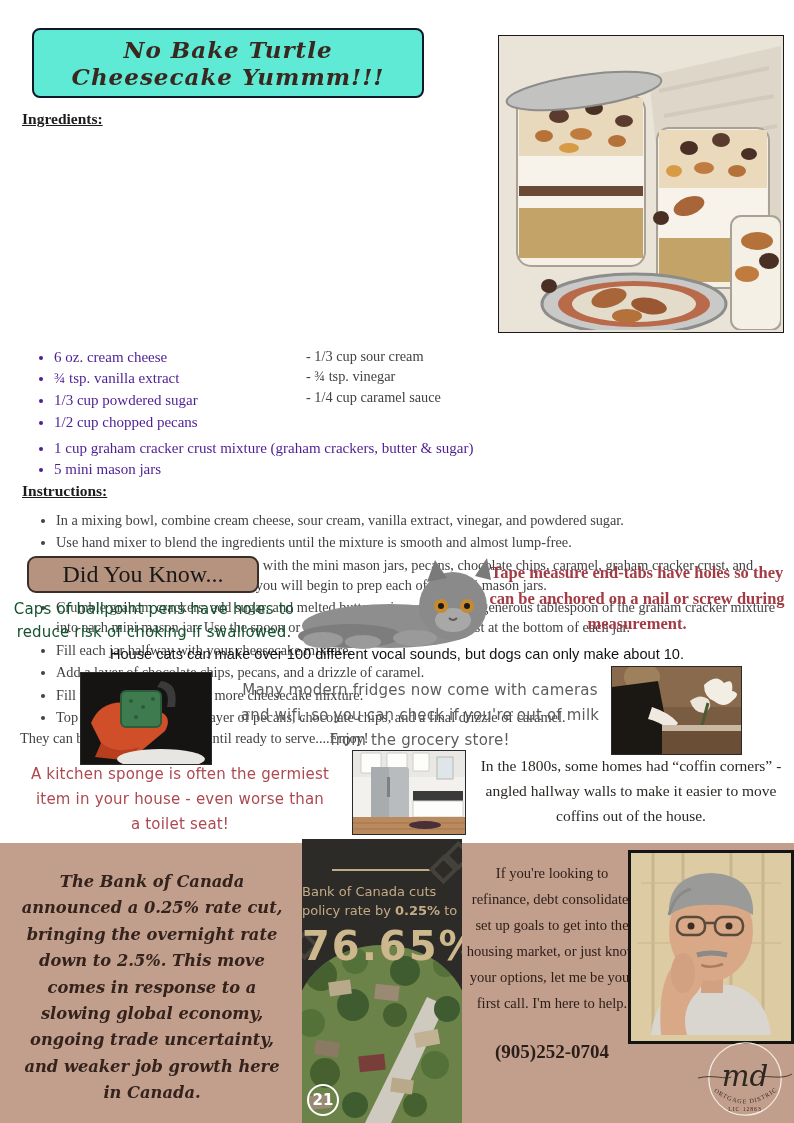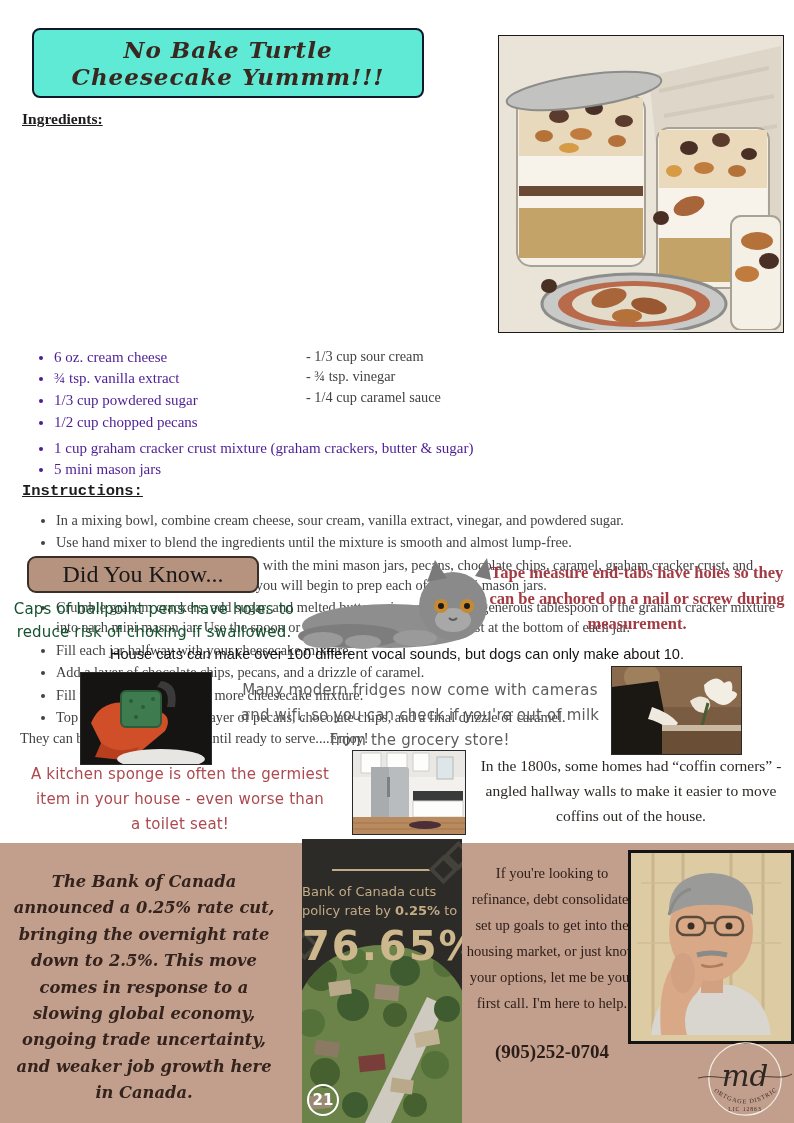--- a/index.html
+++ b/index.html
@@ -41,21 +41,21 @@
              font-size:14.6px;color:#121212;}
   .fridge-fact{left:232px;top:126px;width:376px;font-size:15px;color:#5d5d5d;line-height:1.65;}
   .sponge-fact{left:30px;top:210px;width:300px;font-size:15px;color:#ad4950;line-height:1.65;}
   .coffin-fact{left:472px;top:202px;width:318px;font-family:"Liberation Serif",serif;
                font-size:15.5px;color:#2c2824;line-height:1.6;}
   .photo-frame{position:absolute;border:1px solid #2a2a2a;overflow:hidden;background:#000;}
   #cat-wrap{position:absolute;left:295px;top:2px;width:215px;height:96px;}
 
   
   #footer{position:absolute;top:843px;left:0;width:794px;height:280px;background:#c29e8d;}
-  .announce{position:absolute;left:8px;top:26px;width:272px;text-align:center;
+  .announce{position:absolute;left:16px;top:26px;width:272px;text-align:center;
             font-family:"DejaVu Serif",serif;font-style:italic;font-weight:bold;
             font-size:16.3px;color:#33231c;line-height:1.62;}
   .rate-card{position:absolute;left:302px;top:-4px;width:160px;height:284px;
              background:#2d2b28;overflow:hidden;}
   .card-line{width:100px;border-top:2px solid #c3ab85;margin:30px auto 12px auto;}
   .card-txt{font-family:"DejaVu Sans",sans-serif;font-size:13px;
             color:#c3ab85;line-height:1.45;}
   .card-rate{text-align:center;font-family:"DejaVu Sans",sans-serif;font-weight:bold;
              font-size:40px;color:#cdb88e;letter-spacing:2px;margin-top:2px;position:relative;z-index:2;}
   .aerial-clip{position:absolute;bottom:0;left:-7px;width:174px;height:178px;
@@ -150,21 +150,21 @@
           <div>- ¾ tsp. vinegar</div>
           <div>- 1/4 cup caramel sauce</div>
         </div>
     </div>
 
     <ul class="blist" style="margin-top:1px;">
         <li>1 cup graham cracker crust mixture (graham crackers, butter &amp; sugar)</li>
         <li>5 mini mason jars</li>
       </ul>
 
-    <div class="heading" style="margin-top:0;font-family:Liberation Mono, monospace;">Instructions:</div>
+    <div class="heading" style="margin-top:0;">Instructions:</div>
 
     <ul class="steps">
         <li>In a mixing bowl, combine cream cheese, sour cream, vanilla extract, vinegar, and powdered sugar.</li>
         <li>Use hand mixer to blend the ingredients until the mixture is smooth and almost lump-free.</li>
         <li>Prepare your countertop/workspace with the mini mason jars, pecans, chocolate chips, caramel, graham cracker crust, and cheesecake mixture. This is where you will begin to prep each of the mini mason jars.</li>
         <li>Crumble graham crackers, add sugar, and melted butter, mix well. Place a generous tablespoon of the graham cracker mixture into each mini mason jar. Use the spoon or clean fingers to flatten the crust at the bottom of each jar.</li>
         <li>Fill each jar halfway with your cheesecake mixture.</li>
         <li>Add a layer of chocolate chips, pecans, and a drizzle of caramel.</li>
         <li>Fill the rest of the jars with more cheesecake mixture.</li>
         <li>Top each jar with another layer of pecans, chocolate chips, and a final drizzle of caramel.</li>

